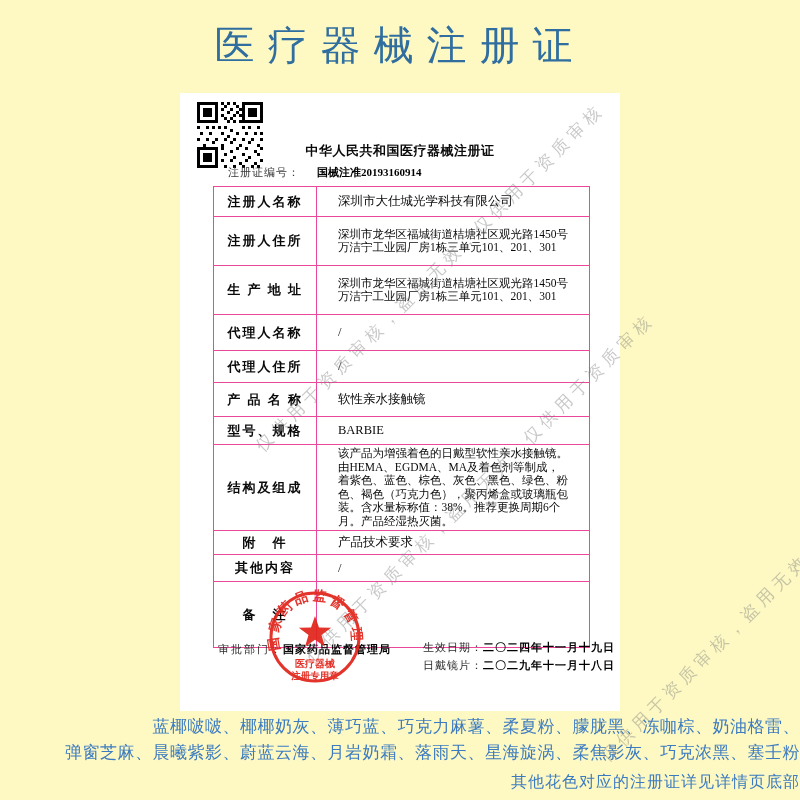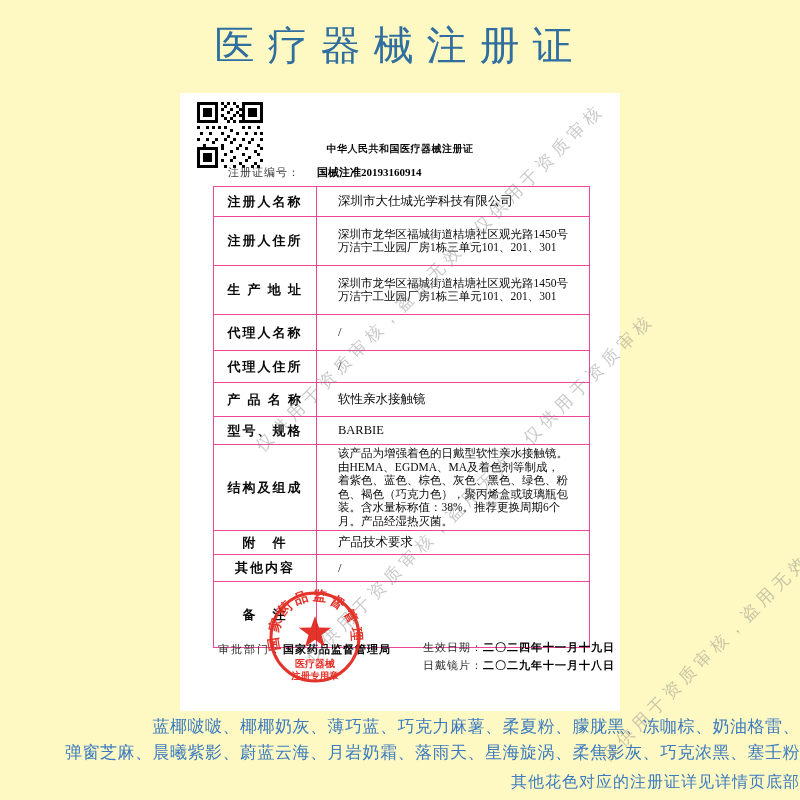--- a/index.html
+++ b/index.html
@@ -4,21 +4,21 @@
 <style>
   html,body{margin:0;padding:0;}
   .page{position:relative;width:800px;height:800px;background:#fef9c3;overflow:hidden;
         font-family:"Liberation Serif",serif;}
   .header-title{position:absolute;top:18px;left:0;width:100%;text-align:center;
         font-family:"Liberation Sans",sans-serif;font-weight:300;font-size:40px;
         letter-spacing:13px;color:#2f6e9f;white-space:nowrap;}
   .cert{position:absolute;left:180px;top:93px;width:440px;height:618px;background:#ffffff;}
   .qr{position:absolute;left:17px;top:9px;width:66px;height:66px;}
   .cert-title{position:absolute;top:49px;left:0;width:100%;text-align:center;
-        font-family:"Liberation Sans",sans-serif;font-weight:700;font-size:10px;
+        font-family:"Liberation Sans",sans-serif;font-weight:700;font-size:13px;
         color:#0a0a0a;letter-spacing:0.5px;white-space:nowrap;}
   .reg-line{position:absolute;left:48px;top:72px;font-size:11px;white-space:nowrap;}
   .reg-line .lab{color:#3a3a3a;letter-spacing:1px;}
   .reg-line .val{color:#000;font-weight:700;padding-left:17px;}
   .cert-table{position:absolute;left:33px;top:93px;width:377px;border-collapse:collapse;
         table-layout:fixed;}
   .cert-table td{border:1px solid #ec4899;vertical-align:middle;color:#0a0a0a;
         overflow:hidden;}
   .cert-table td.lab{width:96px;text-align:center;font-weight:700;font-size:13px;
         letter-spacing:2px;padding:0 3px;}

